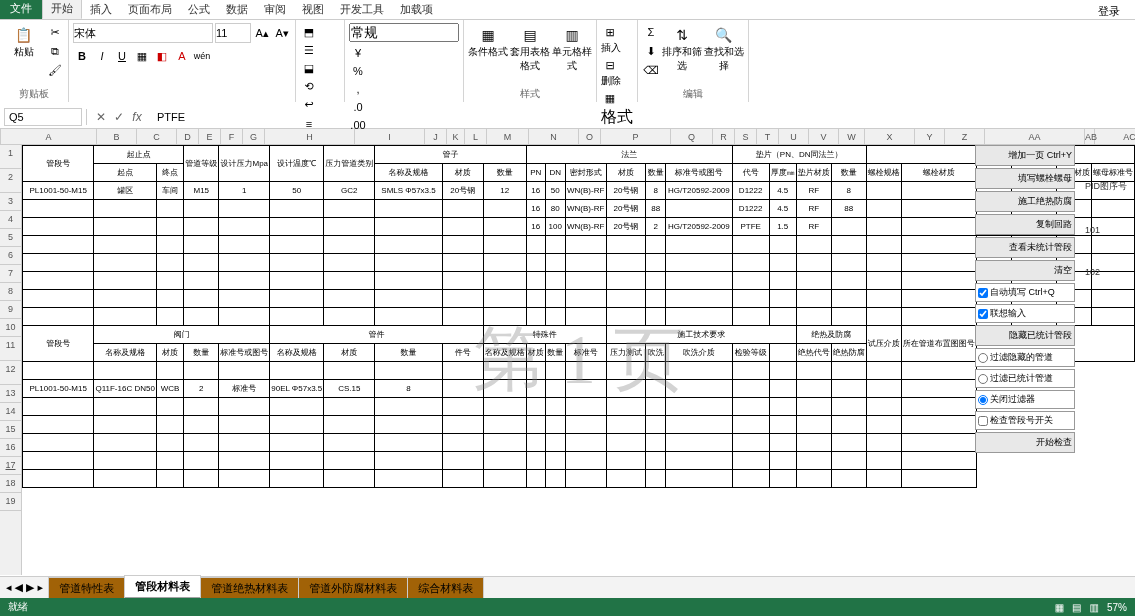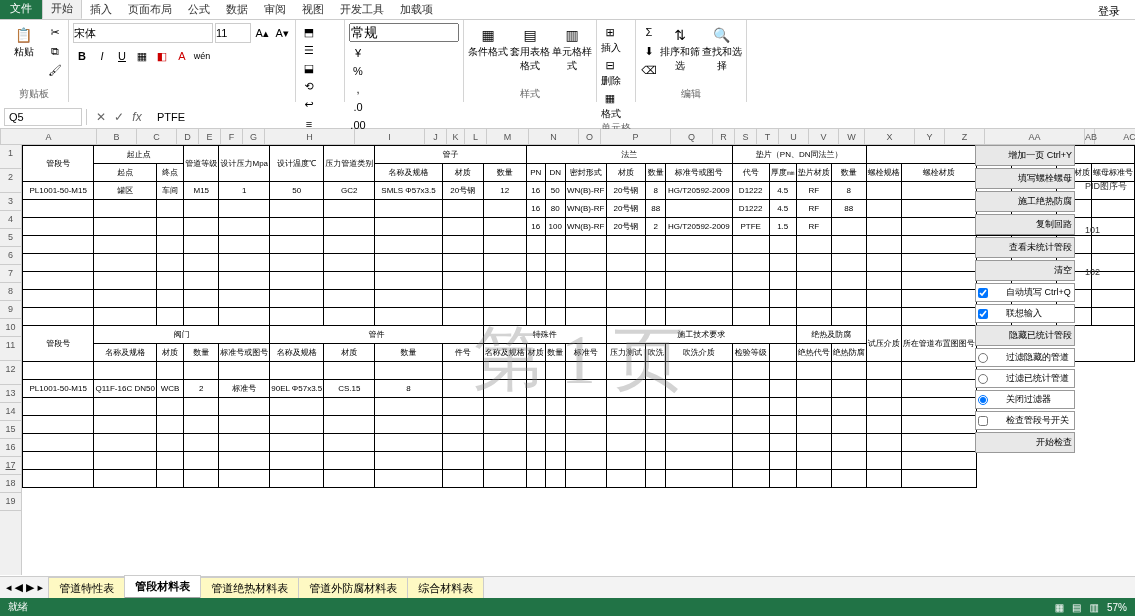--- a/index.html
+++ b/index.html
@@ -31,25 +31,25 @@
 .colhdrs .ch{border-right:1px solid #ccc;text-align:center;font-size:9px;color:#555;line-height:16px}
 .grid-wrap{position:relative;height:430px;overflow:hidden;display:flex}
 .rowhdrs{width:22px;background:#f0f0f0;border-right:1px solid #ccc;flex-shrink:0}
 .rowhdrs .rh{height:16px;border-bottom:1px solid #ccc;text-align:center;font-size:9px;color:#555;line-height:16px}
 .sheet{position:relative;flex:1}
 .wm{position:absolute;left:50%;top:50%;transform:translate(-50%,-50%);font-size:70px;color:rgba(128,128,128,.35);font-family:SimSun;pointer-events:none;z-index:5}
 table.main{border-collapse:collapse;position:absolute;top:0;left:0}
 table.main td{border:1px solid #000;font-size:8px;text-align:center;padding:1px;background:#fff;height:18px;white-space:nowrap;overflow:hidden}
 .sidepanel{position:absolute;right:60px;top:145px;width:100px;z-index:10}
 .sidepanel .sbtn{background:#e8e8e8;border:1px solid #999;font-size:9px;padding:3px 2px;margin-bottom:2px;text-align:right}
-.sidepanel .schk{background:#fff;border:1px solid #999;font-size:9px;padding:2px;margin-bottom:2px;display:flex;align-items:center;gap:18px}
+.sidepanel .schk{background:#fff;border:1px solid #999;font-size:9px;padding:2px;margin-bottom:2px;display:flex;align-items:center;gap:2px}
 .sidepanel input[type=checkbox],.sidepanel input[type=radio]{width:10px;height:10px}
 .sheet-tabs{position:absolute;bottom:18px;left:0;right:0;height:22px;background:#f3f3f3;display:flex;align-items:center;border-top:1px solid #ccc}
 .sheet-tabs .nav{display:flex;gap:2px;padding:0 6px}
-.sheet-tabs .st{border:1px solid #ccc;border-bottom:none;padding:3px 10px;font-size:11px;background:#fef9c3;margin-left:-1px}
+.sheet-tabs .st{border:1px solid #ccc;border-bottom:none;padding:3px 10px;font-size:11px;background:#a16207;margin-left:-1px}
 .sheet-tabs .st.active{background:#fff;border-bottom:4px solid #a3a3a3;font-weight:bold}
 .status{position:absolute;bottom:0;left:0;right:0;height:18px;background:#217346;color:#fff;display:flex;align-items:center;padding:0 8px;font-size:10px}
 .status .r{margin-left:auto;display:flex;gap:8px;align-items:center}
 .farright{position:absolute;right:8px;top:180px;font-size:9px;color:#333;z-index:10}
 .farright div{margin-bottom:32px}
 </style>
 </head>
 <body>
 
 <div class="tab-row">
@@ -153,21 +153,21 @@
           <span class="iconbox">▥</span>
           <span>单元格样式</span>
         </div>
     </div>
     <div class="label">样式</div>
   </div>
   <div class="rgroup">
     <div class="body" style="flex-direction:column;gap:1px">
       <div class="row"><span class="smbtn">⊞</span><span style="font-size:10px">插入</span></div>
       <div class="row"><span class="smbtn">⊟</span><span style="font-size:10px">删除</span></div>
-      <div class="row"><span class="smbtn">▦</span><span style="font-size:10px">格式</span></div>
+      <div class="row"><span class="smbtn">▦</span><span style="font-size:16px">格式</span></div>
     </div>
     <div class="label">单元格</div>
   </div>
   <div class="rgroup">
     <div class="body">
       <div style="display:flex;flex-direction:column;gap:1px">
         <span class="smbtn">Σ</span>
         <span class="smbtn">⬇</span>
         <span class="smbtn">⌫</span>
       </div>

